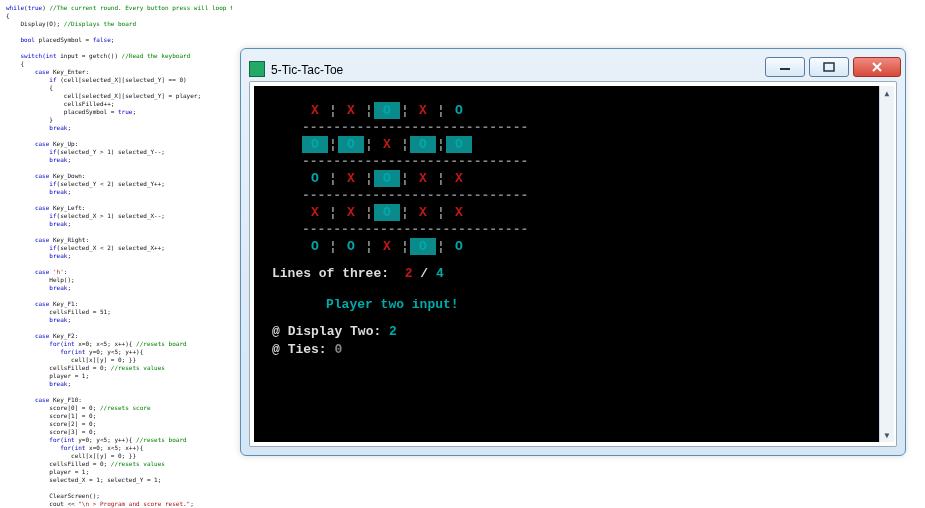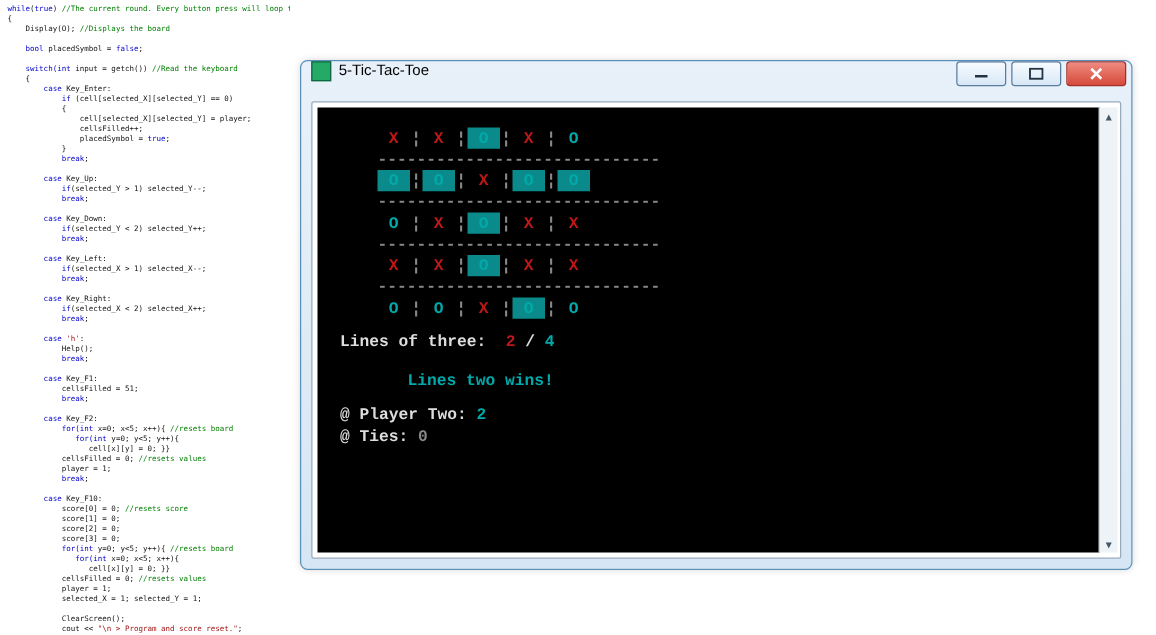--- a/index.html
+++ b/index.html
@@ -1,21 +1,21 @@
 <!DOCTYPE html>
 <html><head>
 <meta charset="utf-8">
 <style>
   html,body{margin:0;padding:0;width:925px;height:508px;background:#fff;font-family:Consolas,Menlo,monospace;overflow:hidden}
   .code-pane{position:absolute;left:0;top:0;width:232px;height:508px;padding:4px 6px;box-sizing:border-box;font-size:6px;line-height:8px;color:#111;white-space:pre;overflow:hidden}
   .code-pane .kw{color:#0000cc}
   .code-pane .cm{color:#008000}
   .code-pane .st{color:#a31515}
   .win{position:absolute;left:240px;top:48px;width:664px;height:406px;border:1px solid #5a8fb8;border-radius:6px;background:linear-gradient(#e8f1fa,#d6e6f4);box-shadow:0 0 6px rgba(0,0,0,.15)}
-  .titlebar{height:28px;display:flex;align-items:flex-start;padding:0 4px}
+  .titlebar{height:28px;display:flex;align-items:flex-end;padding:0 4px}
   .ticon{width:14px;height:14px;background:#2a6;border:1px solid #164;margin:0 6px 0 4px}
   .title{flex:1;font:12px/14px "Segoe UI",Arial,sans-serif;color:#000}
   .wbtn{width:38px;height:18px;margin-left:4px;border:1px solid #5a7ca0;border-radius:3px;background:linear-gradient(#f7fbff,#d8e8f6);display:flex;align-items:center;justify-content:center}
   .wbtn.close{width:46px;background:linear-gradient(#ef8a80,#d64a3a);border-color:#a03028}
   .wbtn svg{display:block}
   .inner{position:absolute;left:8px;right:8px;top:32px;bottom:8px;background:#fff;border:1px solid #9ab;border-radius:2px}
   .console{position:absolute;left:4px;right:16px;top:4px;bottom:4px;background:#000;color:#aaa;font:bold 13px/17px "Courier New",monospace;padding:16px 18px;box-sizing:border-box}
   .vscroll{position:absolute;right:2px;top:4px;bottom:4px;width:14px;background:#eef3f8;border-left:1px solid #c7d6e4;display:flex;flex-direction:column;align-items:center}
   .sbtn{width:14px;height:14px;display:flex;align-items:center;justify-content:center;color:#456;font-size:8px}
   .strack{flex:1}
@@ -195,25 +195,25 @@
             <span class="sep">¦</span>
             <span class="cell O">O</span>
           </div>
         </div>
       <div class="line">
         <span class="white">Lines of three:</span>&nbsp;
         <span class="red">2</span>
         <span class="white">/</span>
         <span class="cyan">4</span>
       </div>
-      <div class="result cyan">Lines two wins!</div>
+      <div class="result cyan">Player two input!</div>
       <div class="scores">
         <div>
           <span class="white">@</span>
-          <span class="white">Player Two:</span>
+          <span class="white">Display Two:</span>
           <span class="cyan">2</span>
         </div>
         <div>
           <span class="white">@</span>
           <span class="white">Ties:</span>
           <span class="grey">0</span>
         </div>
       </div>
     </div>
     <div class="vscroll">

